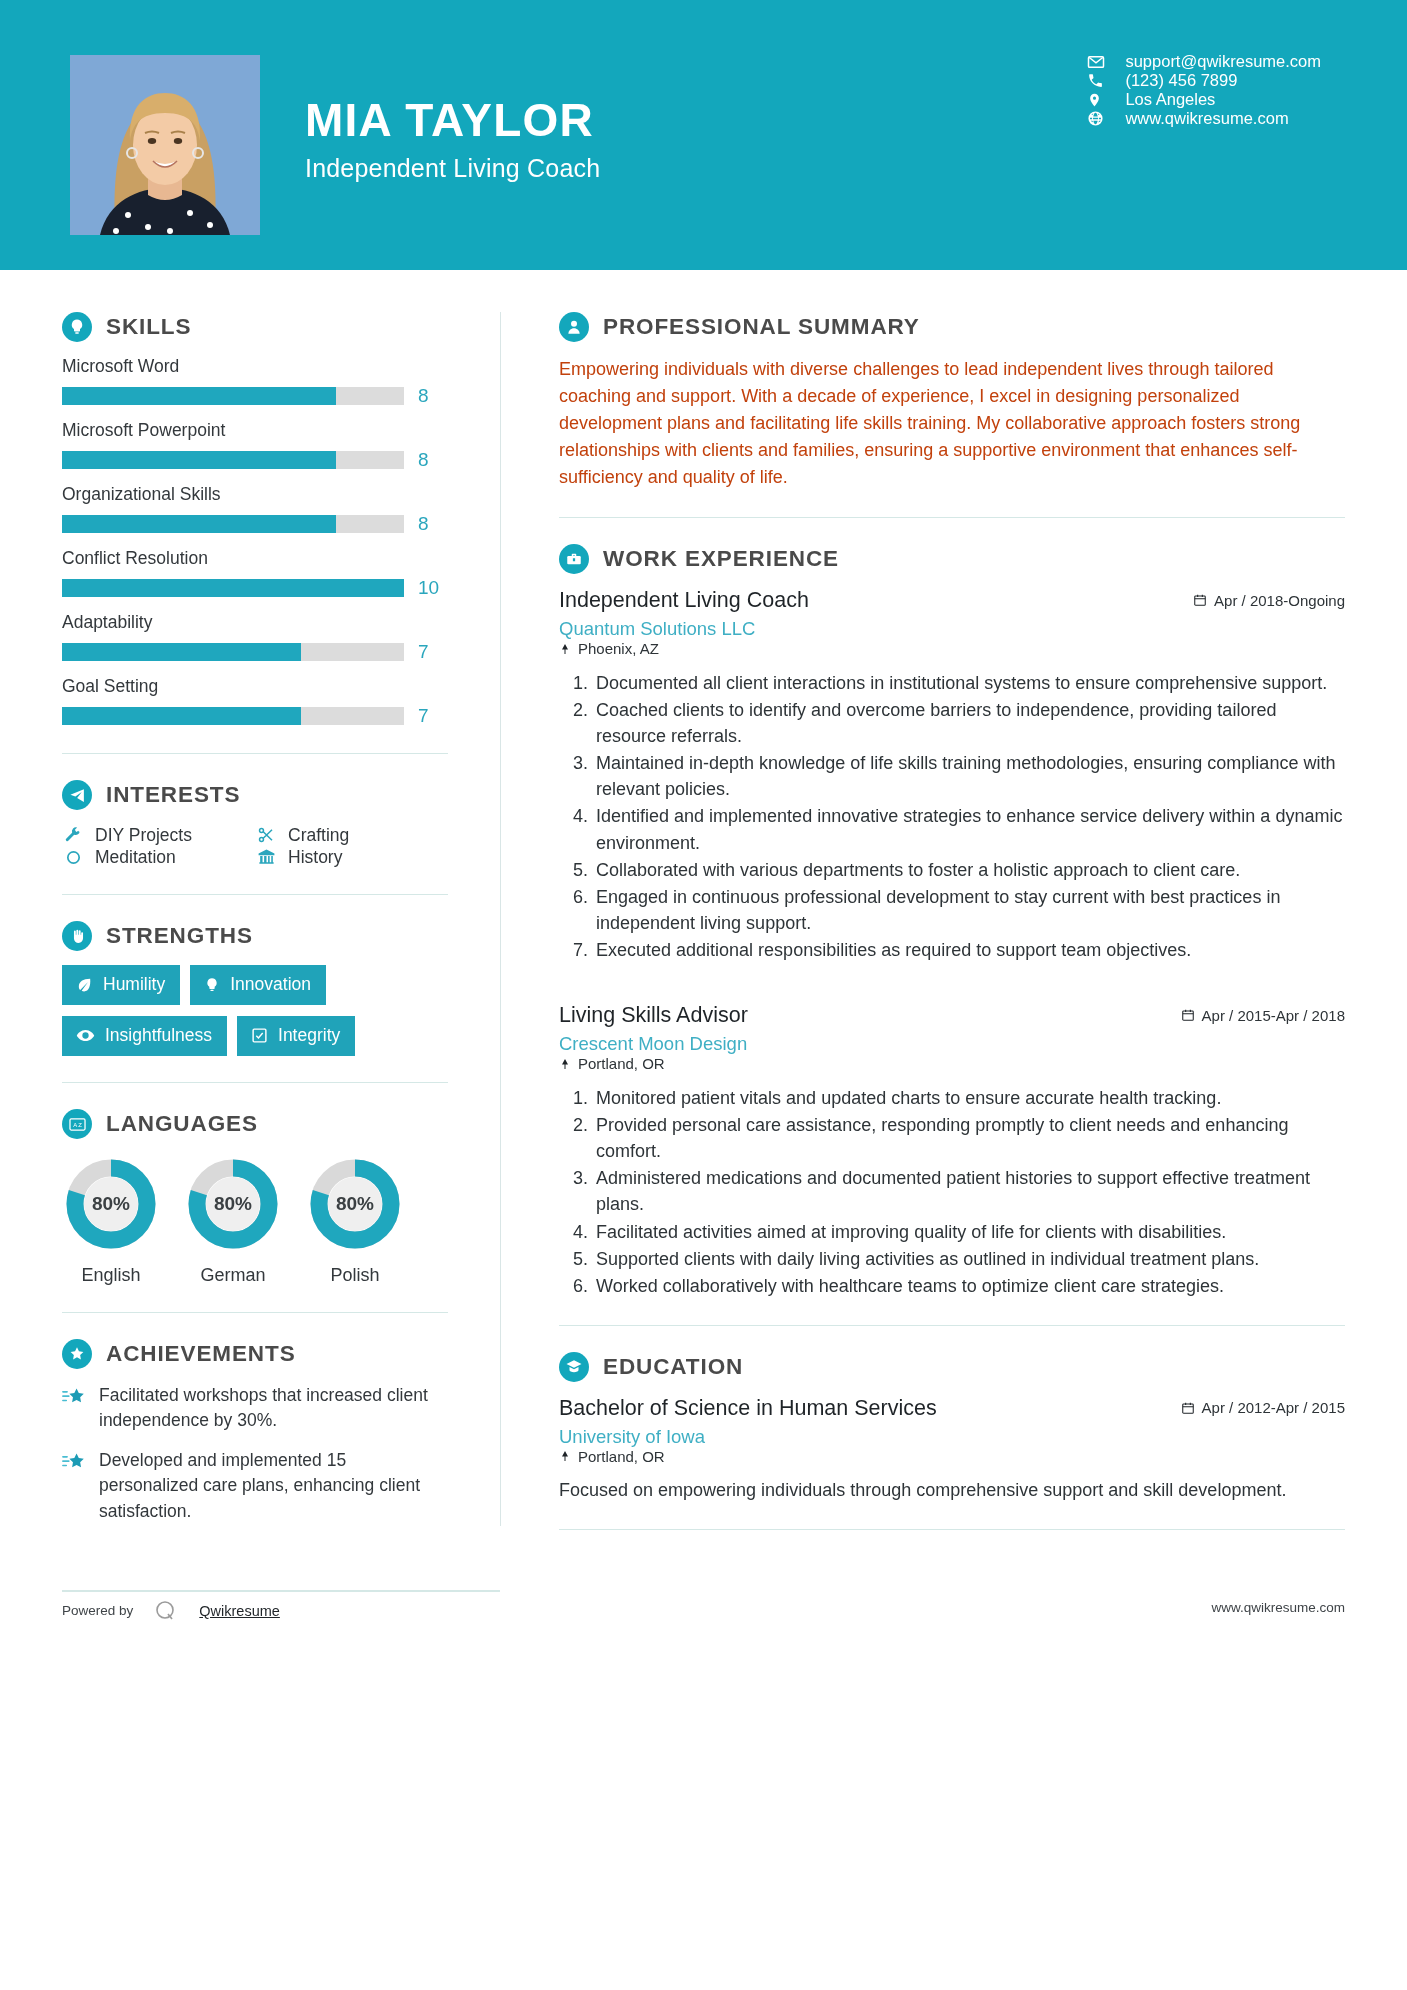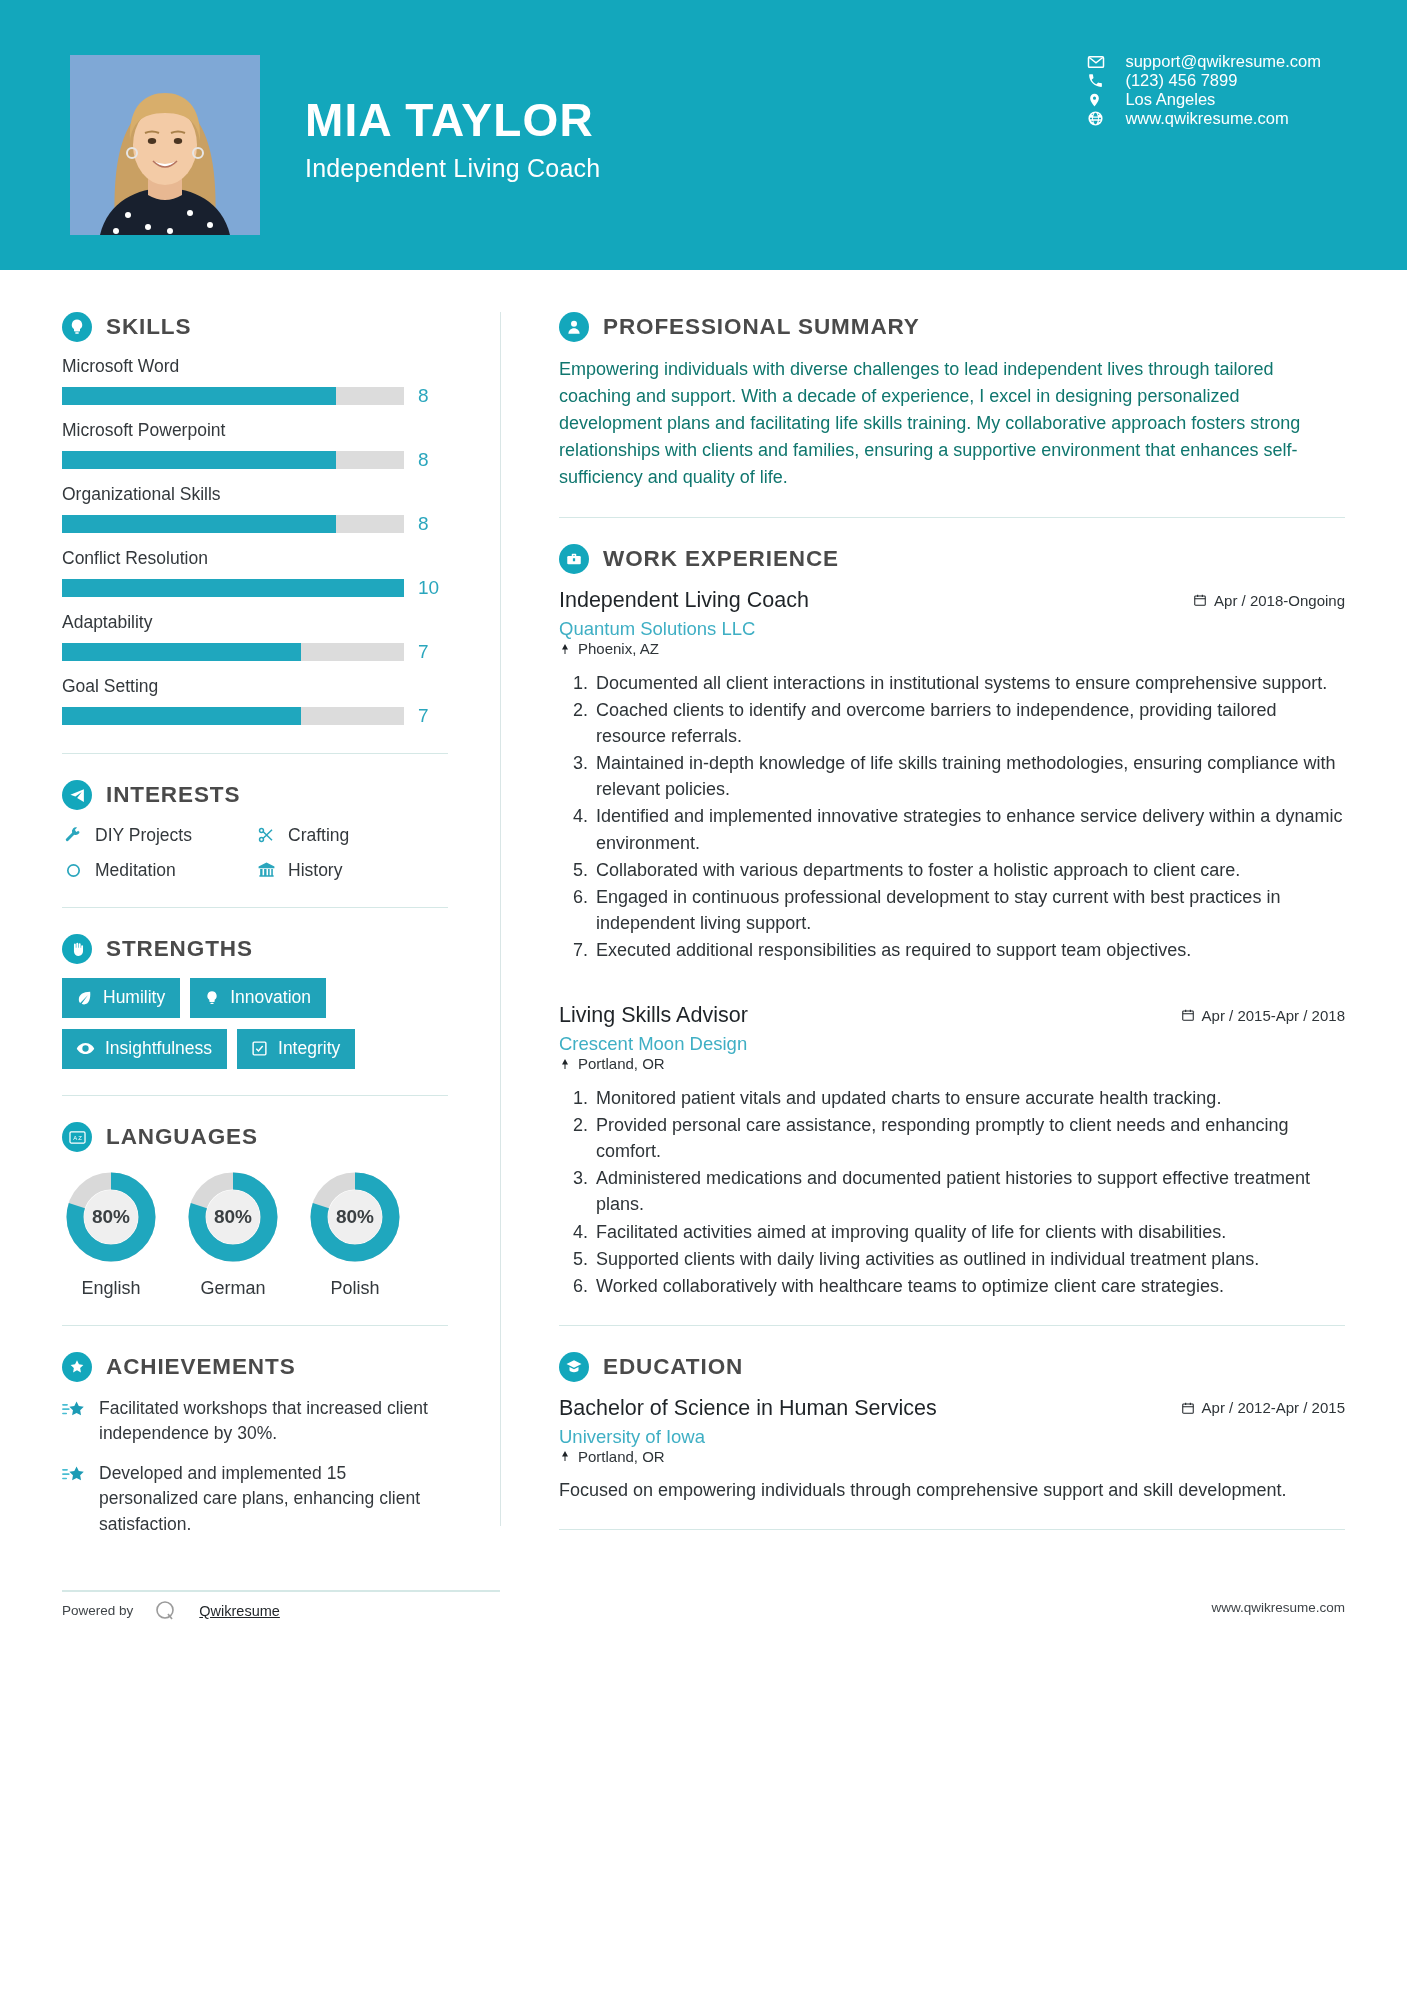--- a/index.html
+++ b/index.html
@@ -150,21 +150,20 @@
     width: 30px;
     font-size: 19px;
     color: #2AA6BD;
     text-align: left;
   }
 
   
   .interests-grid {
     display: grid;
     grid-template-columns: 1fr 1fr;
-    row-gap: 13px;
     margin-top: 4px;
   }
   .interest {
     display: flex;
     align-items: center;
     gap: 11px;
     font-size: 17.5px;
     color: #33383c;
   }
   .interest .i-ico {
@@ -237,21 +236,21 @@
   .ach-text {
     font-size: 17.5px;
     line-height: 1.45;
     color: #33383c;
   }
 
   
   .summary {
     font-size: 18px;
     line-height: 1.5;
-    color: #0f766e;
+    color: #c2410c;
   }
   .entry { margin-bottom: 6px; }
   .entry-top {
     display: flex;
     justify-content: space-between;
     align-items: baseline;
   }
   .entry-title {
     font-size: 21.5px;
     color: #1f2428;

